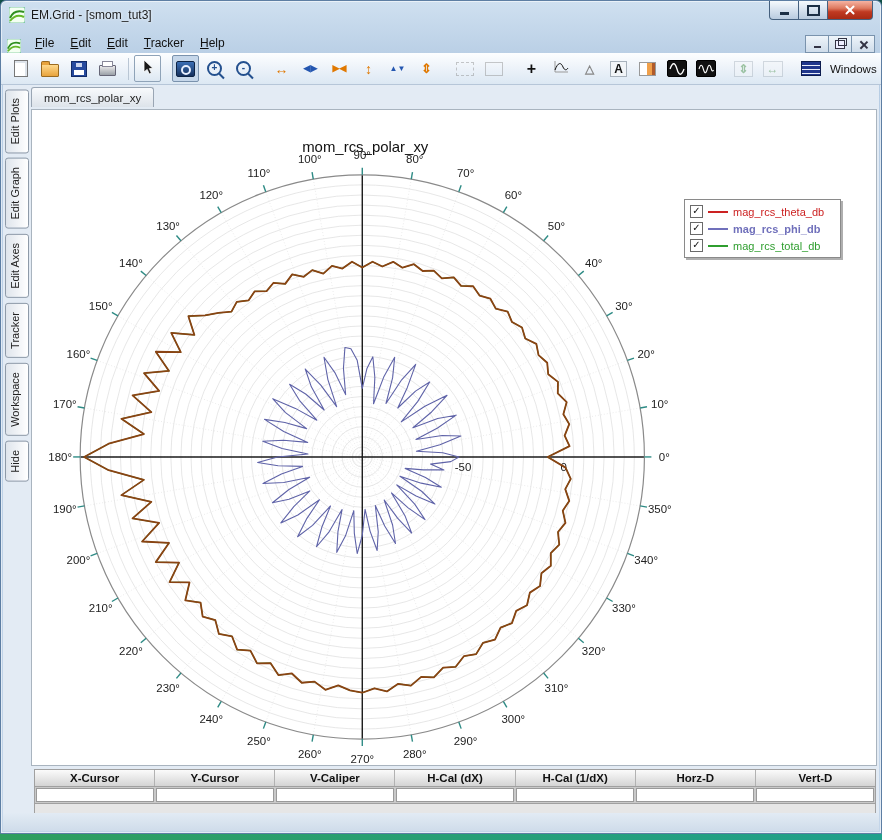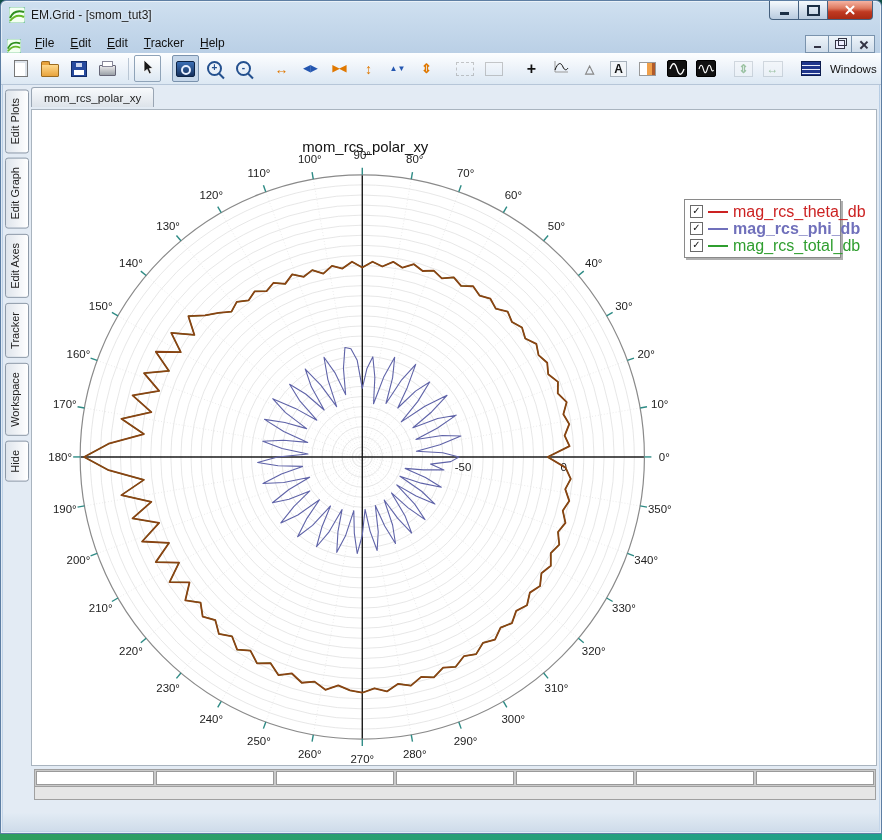--- a/index.html
+++ b/index.html
@@ -71,21 +71,21 @@
   .tab{display:inline-block;padding:4px 12px 3px;background:linear-gradient(#f8fafc,#dde3ea);border:1px solid #9aa6b4;border-bottom:none;border-radius:3px 3px 0 0;font-size:11.5px;color:#222}
   .plot-panel{position:absolute;left:30px;top:108px;width:846px;height:657px;background:#fff;border:1px solid #a9b4bf;box-sizing:border-box}
   .plot-panel svg{display:block;width:100%;height:100%}
   svg text{font-family:"Liberation Sans",sans-serif}
   
   .legend{position:absolute;left:652px;top:89px;width:157px;background:#fff;border:1px solid #8a8a8a;box-shadow:2px 2px 0 rgba(110,110,110,.55);padding:3px 5px;box-sizing:border-box}
   .lg-row{display:flex;align-items:center;height:17px}
   .lg-check{width:11px;height:11px;border:1px solid #6a6a6a;background:#fff;font-size:10px;line-height:10px;text-align:center;margin-right:5px;flex:0 0 auto;color:#111}
   .lg-check.checked::after{content:"\2713"}
   .lg-line{width:20px;height:0;border-top:2px solid;margin-right:5px;flex:0 0 auto}
-  .lg-label{font-size:16px}
+  .lg-label{font-size:11px}
   
   .readout{position:absolute;left:33px;top:768px;width:842px}
   .ro-head{display:flex;background:linear-gradient(#fbfbfb,#d4d4d4);border:1px solid #a0a0a0;border-bottom:none}
   .ro-cell{flex:1;text-align:center;font-size:11.5px;font-weight:bold;color:#111;padding:2px 0;border-right:1px solid #b2b2b2}
   .ro-cell:last-child{border-right:none}
   .ro-vals{display:flex;background:#c9c9c9;border:1px solid #a0a0a0;padding:1px;gap:2px}
   .ro-val{flex:1;background:#fff;border:1px solid #9a9a9a;height:12px}
   .ro-foot{height:12px;background:#e6e6e6;border:1px solid #a0a0a0;border-top:none}
   .statusbar{position:absolute;left:2px;top:812px;width:876px;height:18px;background:linear-gradient(#e2ebf4,#cfdcea)}
 </style>
@@ -424,20 +424,29 @@
         </div>
         <div class="lg-row">
           <span class="lg-check checked"></span>
           <span class="lg-line" style="border-top-color: rgb(47, 158, 47);"></span>
           <span class="lg-label" style="color: rgb(47, 158, 47);">mag_rcs_total_db</span>
         </div>
       </div>
   </div>
 
   <div class="readout">
+    <div class="ro-head">
+        <div class="ro-cell">X-Cursor</div>
+        <div class="ro-cell">Y-Cursor</div>
+        <div class="ro-cell">V-Caliper</div>
+        <div class="ro-cell">H-Cal (dX)</div>
+        <div class="ro-cell">H-Cal (1/dX)</div>
+        <div class="ro-cell">Horz-D</div>
+        <div class="ro-cell">Vert-D</div>
+      </div>
     <div class="ro-vals">
         <div class="ro-val"></div>
         <div class="ro-val"></div>
         <div class="ro-val"></div>
         <div class="ro-val"></div>
         <div class="ro-val"></div>
         <div class="ro-val"></div>
         <div class="ro-val"></div>
       </div>
     <div class="ro-foot"></div>

